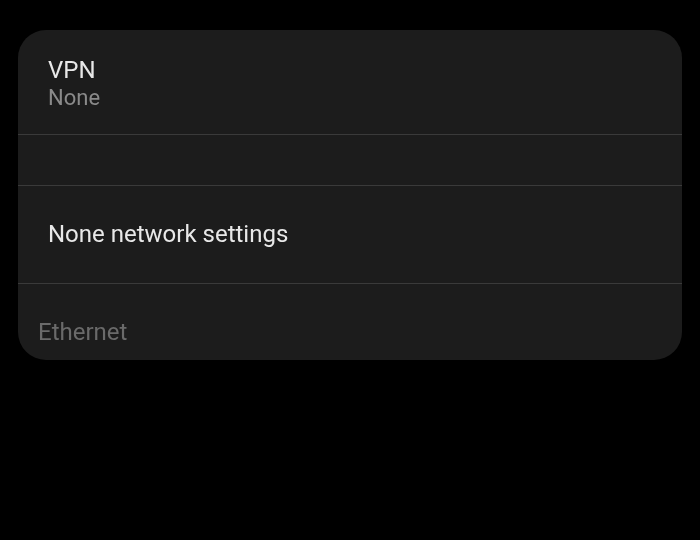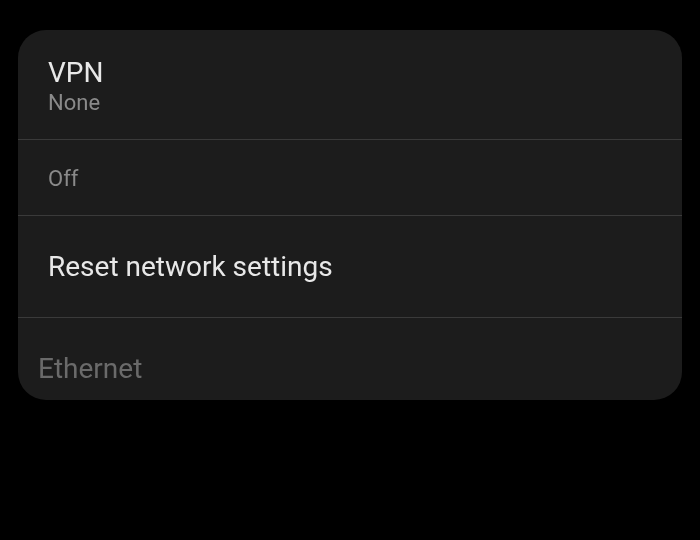--- a/index.html
+++ b/index.html
@@ -22,21 +22,21 @@
     }
     .item {
       padding: 26px 30px 24px 30px;
       border-bottom: 1px solid #3a3a3a;
     }
     .item:last-child {
       border-bottom: none;
     }
     .item-title {
       color: #e8e8e8;
-      font-size: 28px;
+      font-size: 24px;
       font-weight: 400;
       line-height: 1.2;
     }
     .item-subtitle {
       color: #8a8a8a;
       font-size: 22px;
       font-weight: 400;
       margin-top: 0;
     }
     .item-title.disabled {
@@ -56,24 +56,23 @@
 <body>
 
 <div class="card">
 
   <div class="item">
     <div class="item-title">VPN</div>
     <div class="item-subtitle">None</div>
   </div>
 
   <div class="item">
-    <div class="item-subtitle">Off</div>
   </div>
 
   <div class="item item-single">
-    <div class="item-title">Reset network settings</div>
+    <div class="item-title">None network settings</div>
   </div>
 
   <div class="item item-last">
     <div class="item-title disabled">Ethernet</div>
   </div>
 
 </div>
 
 </body></html>

